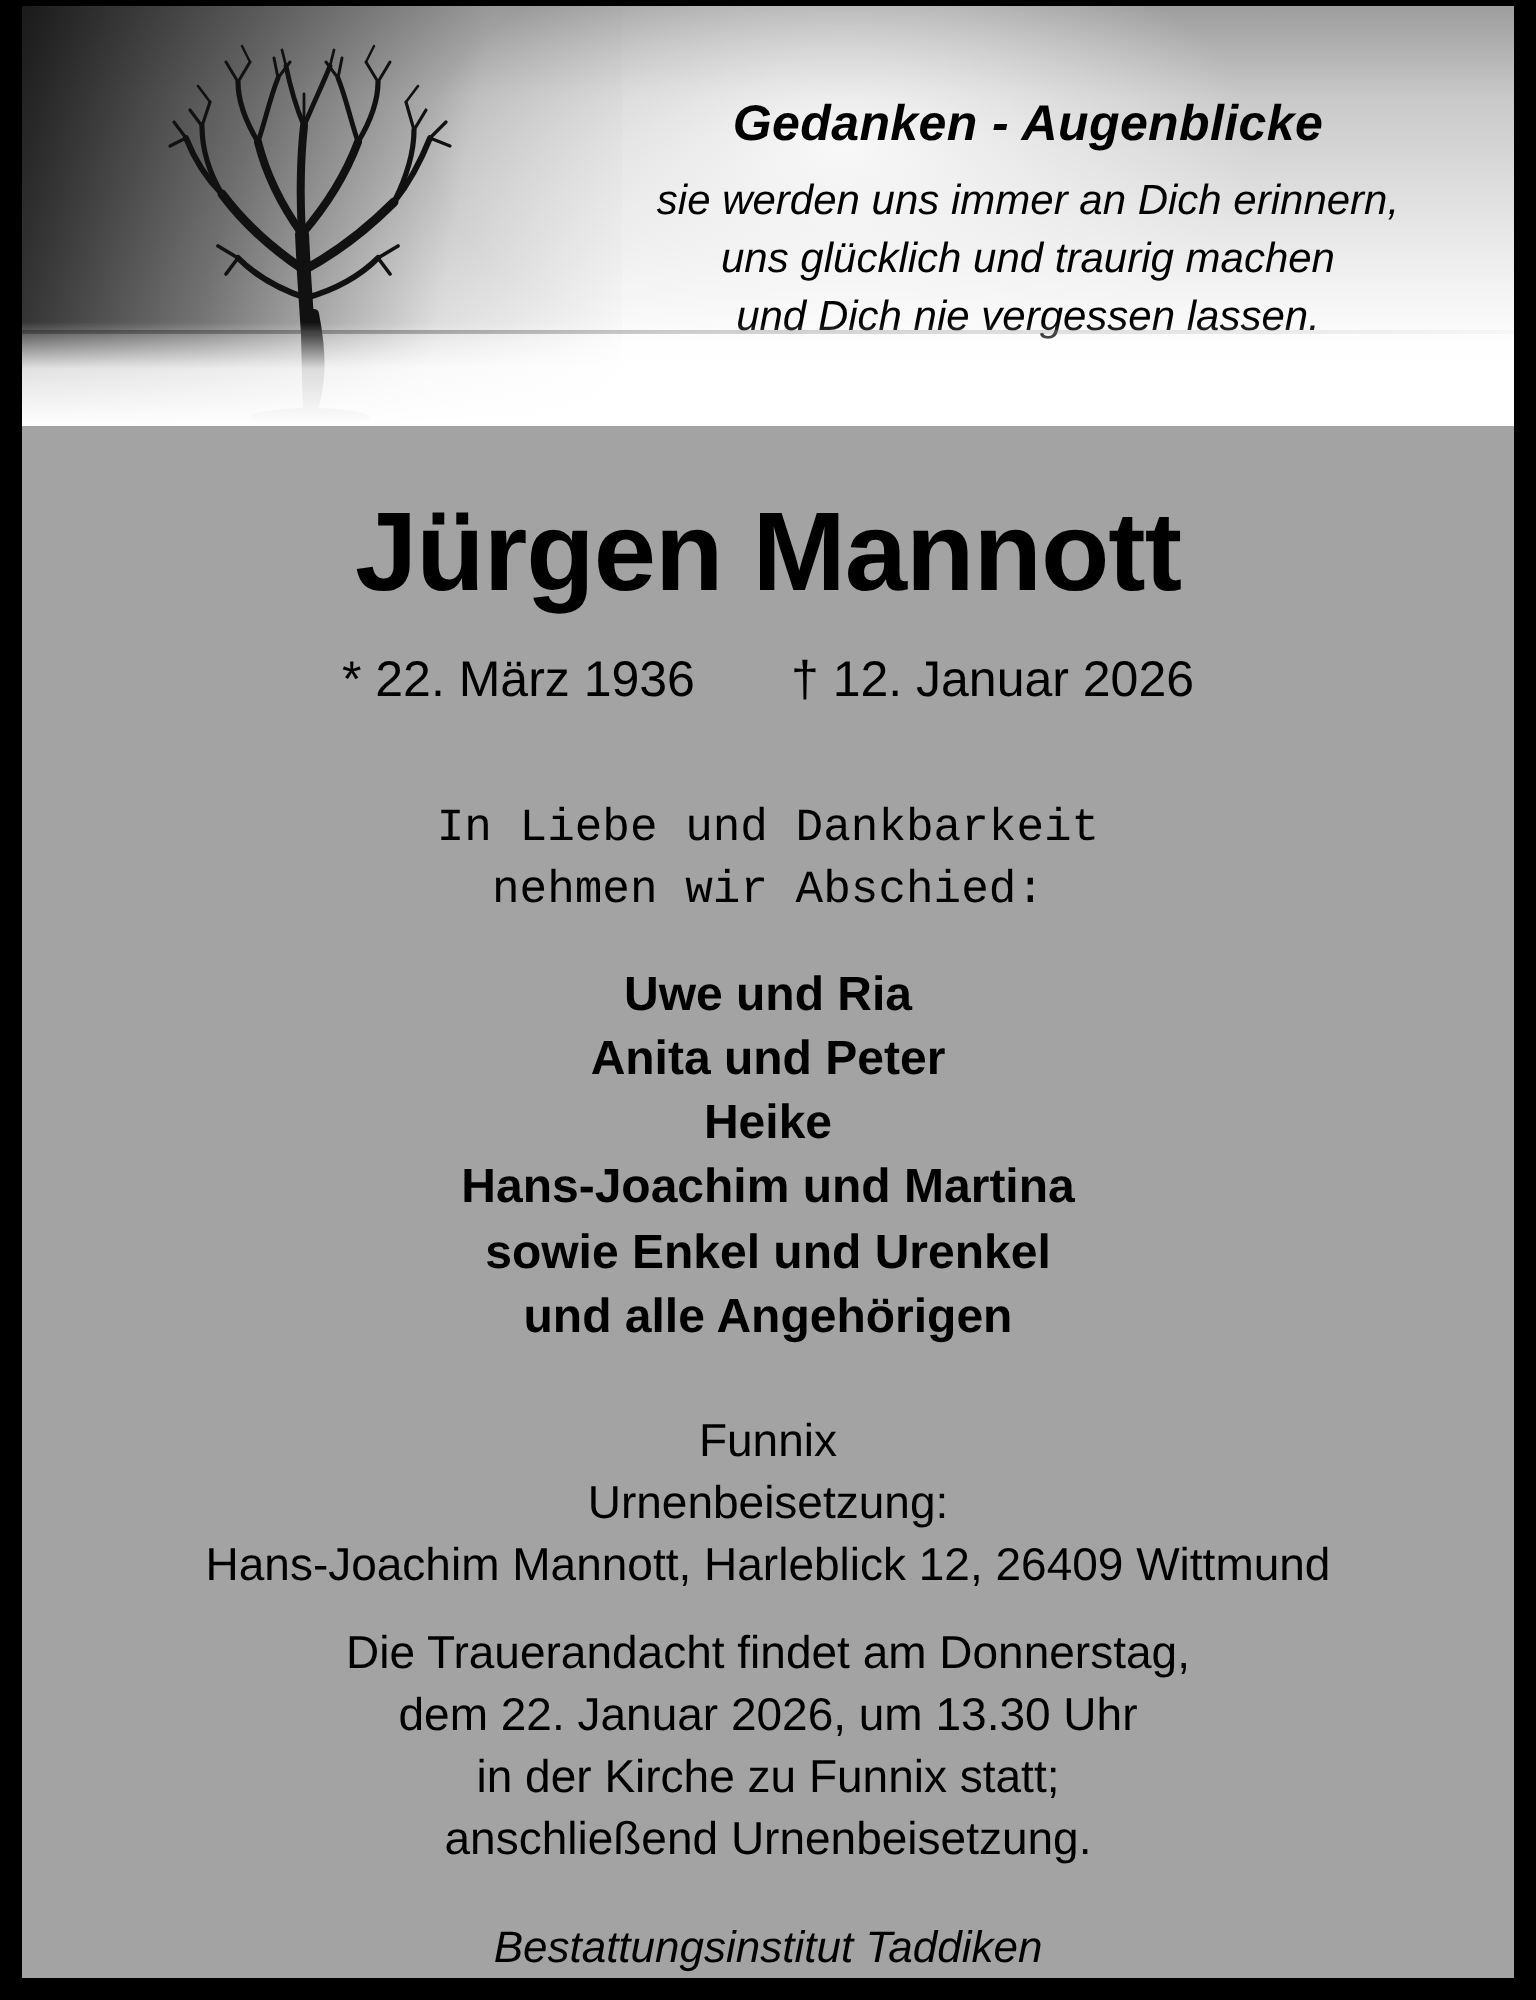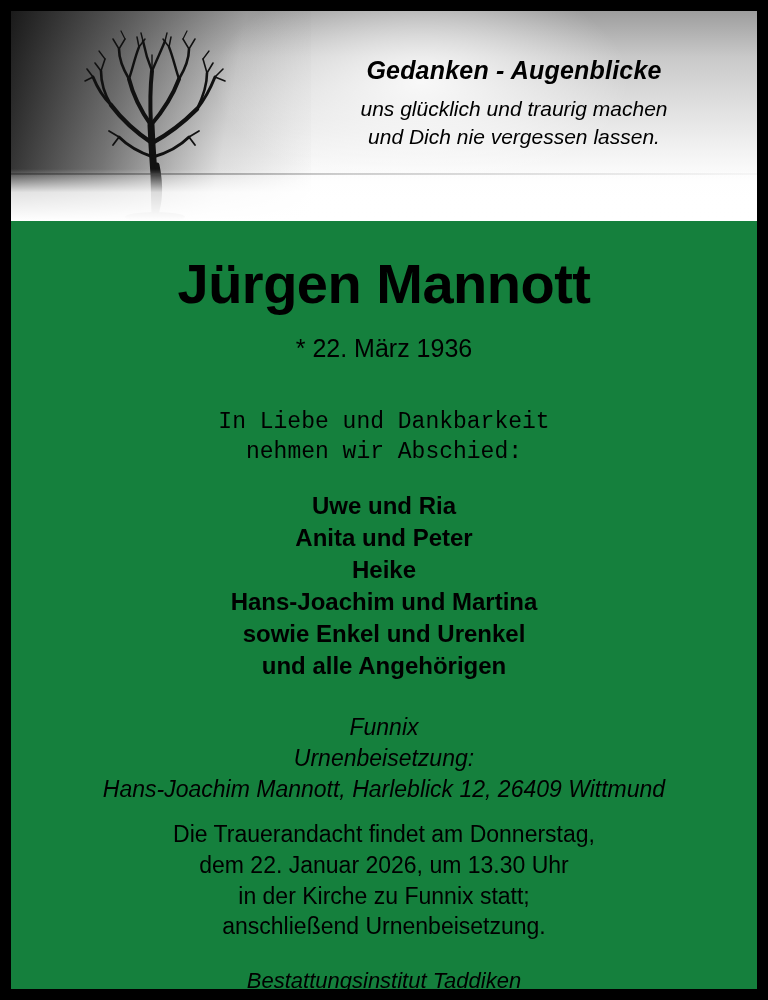--- a/index.html
+++ b/index.html
@@ -21,23 +21,24 @@
     height: 1000px;
     box-sizing: border-box;
     background: #ffffff;
     border: 11px solid #000000;
   }
 
   .inner {
     position: relative;
     width: 100%;
     height: 100%;
-    background: #15803d;
+    background: #a3a3a3;
     display: flex;
     flex-direction: column;
+    justify-content: center;
   }
 
   
   .header-band {
     position: relative;
     height: 210px;
     width: 100%;
     overflow: hidden;
     background: linear-gradient(180deg, #9d9d9d 0%, #c9c9c9 22%, #e2e2e2 48%, #f2f2f2 66%, #fdfdfd 80%, #ffffff 100%);
     flex: 0 0 auto;
@@ -144,21 +145,20 @@
     margin-top: 22px;
     font-size: 24px;
     font-weight: bold;
     line-height: 1.34;
   }
 
   .place-block {
     margin-top: 30px;
     font-size: 23px;
     line-height: 1.34;
-    font-style: italic;
   }
 
   .service-block {
     margin-top: 14px;
     font-size: 23px;
     line-height: 1.34;
   }
 
   .funeral-home {
     margin-top: 26px;
@@ -214,34 +214,36 @@
             <path d="M140 112 L150 106 M140 112 L146 120" stroke-width="1.8"></path>
           </g>
           <g fill="#111111">
             <ellipse cx="106" cy="192" rx="30" ry="5"></ellipse>
           </g>
         </svg>
       </div>
 
       <div class="verse">
         <div class="verse-title">Gedanken - Augenblicke</div>
+        <div class="verse-line">sie werden uns immer an Dich erinnern,</div>
         <div class="verse-line">uns glücklich und traurig machen</div>
         <div class="verse-line">und Dich nie vergessen lassen.</div>
       </div>
 
       <div class="horizon"></div>
       <div class="ground"></div>
     </div>
 
     <div class="body-area">
 
       <div class="name">Jürgen Mannott</div>
 
       <div class="dates">
         <span class="date-item">* 22. März 1936</span>
+        <span class="date-item">† 12. Januar 2026</span>
       </div>
 
       <div class="farewell">
         <div>In Liebe und Dankbarkeit</div>
         <div>nehmen wir Abschied:</div>
       </div>
 
       <div class="mourners">
         <div>Uwe und Ria</div>
         <div>Anita und Peter</div>

